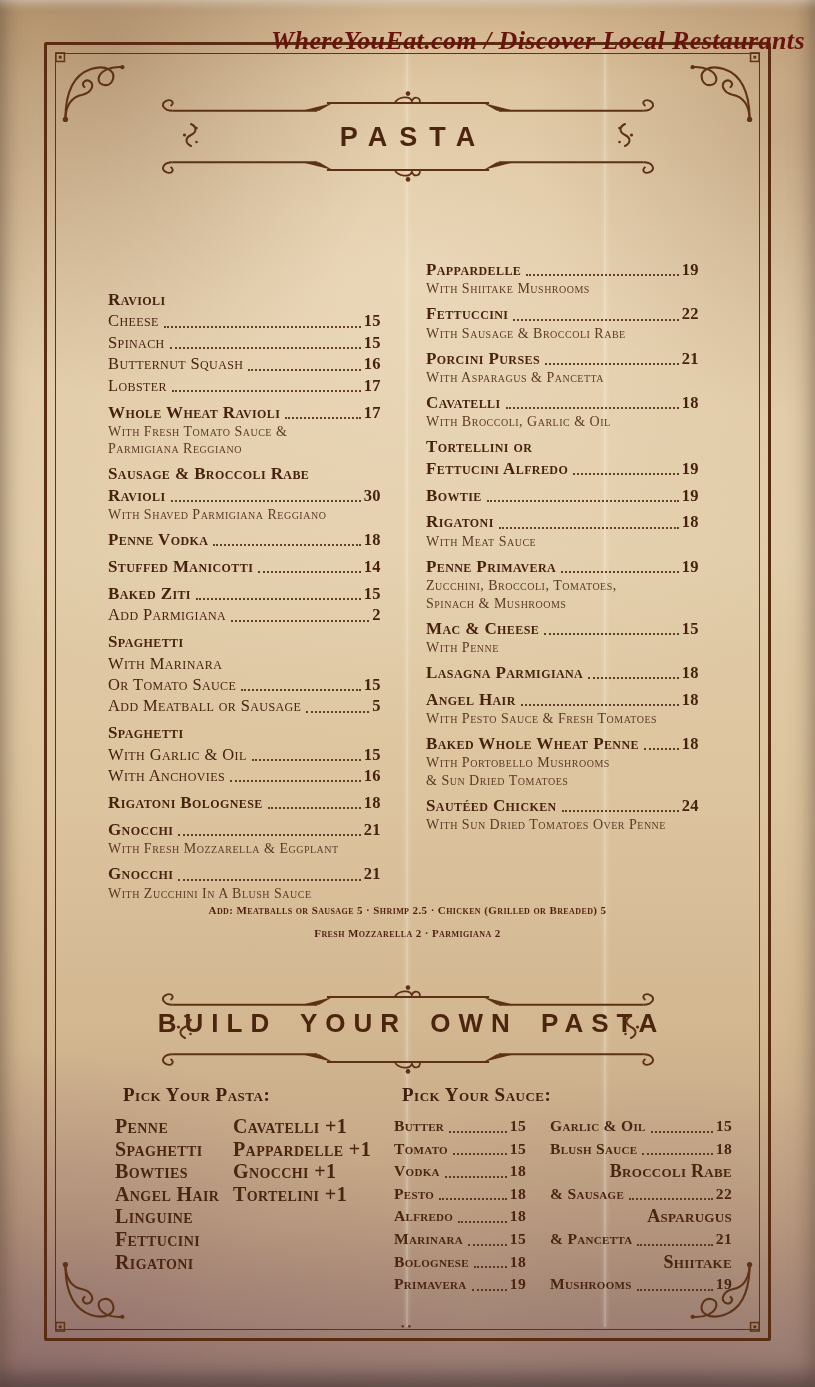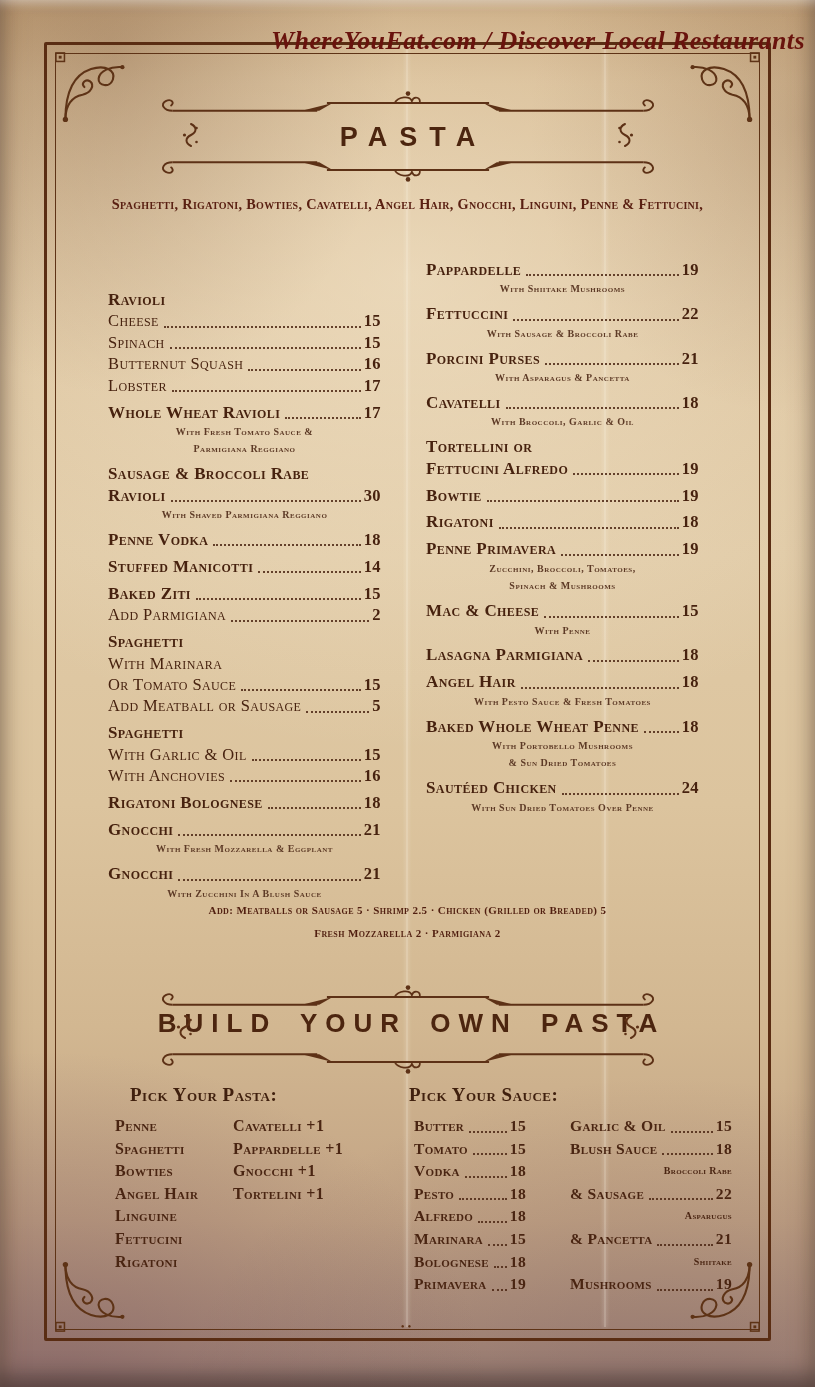--- a/index.html
+++ b/index.html
@@ -39,36 +39,36 @@
     font-variant:small-caps;color:#511f10;letter-spacing:.4px;}
   .col{position:absolute;top:259px;width:273px;}
   #col-left{left:108px;margin-top:30px;} #col-right{left:426px;}
   .entry{margin-bottom:5.5px;}
   .mrow{display:flex;align-items:flex-end;font-weight:400;font-size:16.5px;line-height:21.4px;
     font-variant:small-caps;color:#47220f;letter-spacing:.4px;}
   .mrow.b{font-weight:700;font-size:17px;}
   .nm{white-space:nowrap;}
   .lead{flex:1;min-width:10px;border-bottom:2px dotted #4d2714;margin:0 3px 4px 5px;opacity:.85;}
   .pr{font-weight:700;font-size:16.5px;font-variant:normal;}
-  .mdesc{font-weight:700;font-size:10px;line-height:17.4px;font-variant:small-caps;
-    color:#5d3a26;letter-spacing:.5px;text-align:center;}
+  .mdesc{font-weight:400;font-size:14px;line-height:17.4px;font-variant:small-caps;
+    color:#5d3a26;letter-spacing:.5px;}
   .pick{position:absolute;top:1084px;}
   #pick-pasta{left:115px;width:272px;} #pick-sauce{left:394px;width:338px;}
-  .pick h3{margin:0 0 9px 15px;font:700 19px "Liberation Serif",serif;font-variant:small-caps;
+  .pick h3{margin:0 0 9px 8px;font:700 19px "Liberation Serif",serif;font-variant:small-caps;
     color:#40200e;letter-spacing:.5px;}
   .pcols{display:flex;}
   .pcol1{width:118px;} .pcol2{flex:1;}
-  .pitem{font-weight:700;font-size:16px;line-height:22.6px;font-variant:small-caps;
+  .pitem{font-weight:700;font-size:20px;line-height:22.6px;font-variant:small-caps;
     color:#4a2512;letter-spacing:.4px;white-space:nowrap;}
   .scol1{width:132px;} .scol2{flex:1;margin-left:24px;text-align:right;}
   .srow{display:flex;align-items:flex-end;font-weight:700;font-size:15.6px;line-height:22.6px;
-    font-variant:small-caps;color:#4a2512;letter-spacing:.3px;margin-left:20px;}
+    font-variant:small-caps;color:#4a2512;letter-spacing:.3px;}
   .srow .lead{margin-bottom:5px;}
   .srow .pr{font-size:15.6px;}
-  .sline{font-weight:700;font-size:10px;line-height:22.6px;font-variant:small-caps;
+  .sline{font-weight:700;font-size:18px;line-height:22.6px;font-variant:small-caps;
     color:#4a2512;letter-spacing:.3px;font-family:Liberation Serif, serif;}
   .bdots{position:absolute;left:50%;transform:translateX(-50%);top:1320px;font-size:11px;
     color:#5e3316;letter-spacing:3px;}
 </style>
 </head>
 <body>
 
 <div class="page">
 
   <svg width="0" height="0" style="position:absolute">
@@ -129,21 +129,20 @@
   <svg class="orn flip" style="top:153px" viewBox="0 0 520 30">
       <use href="#orn-g"></use>
     </svg>
   <svg class="squig" style="left:180px;top:120px" viewBox="0 0 20 30">
       <use href="#squig-g"></use>
     </svg>
   <svg class="squig" style="left:616px;top:120px;transform:scaleX(-1)" viewBox="0 0 20 30">
       <use href="#squig-g"></use>
     </svg>
 
-  <div class="intro" style="top:196px">Spaghetti, Rigatoni, Bowties, Cavatelli, Angel Hair, Gnocchi, Linguini, Penne &amp; Fettucini,</div>
 
   <div class="col" id="col-left">
       <div class="entry">
         <div class="mrow b">
           <span class="nm">Ravioli</span>
         </div>
         <div class="mrow">
           <span class="nm">Cheese</span>
           <span class="lead"></span>
           <span class="pr">15</span>
@@ -316,20 +315,21 @@
           <span class="lead"></span>
           <span class="pr">19</span>
         </div>
       </div>
       <div class="entry">
         <div class="mrow b">
           <span class="nm">Rigatoni</span>
           <span class="lead"></span>
           <span class="pr">18</span>
         </div>
+        <div class="mdesc">With Meat Sauce</div>
       </div>
       <div class="entry">
         <div class="mrow b">
           <span class="nm">Penne Primavera</span>
           <span class="lead"></span>
           <span class="pr">19</span>
         </div>
         <div class="mdesc">Zucchini, Broccoli, Tomatoes,</div>
         <div class="mdesc">Spinach &amp; Mushrooms</div>
       </div>

